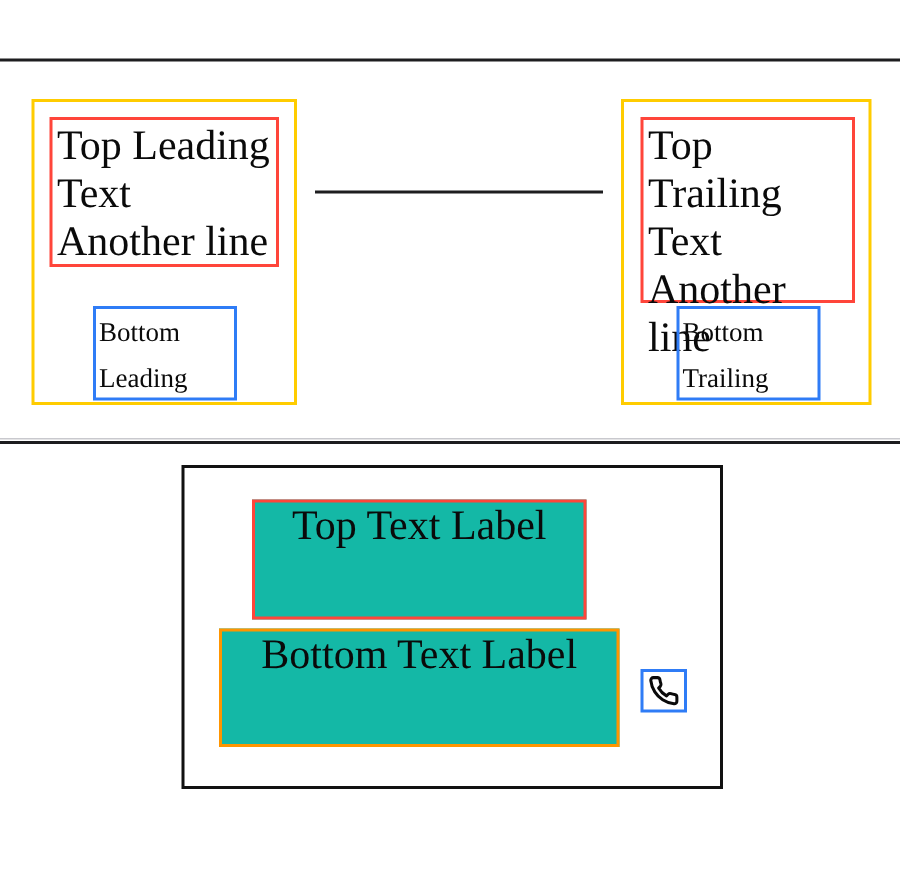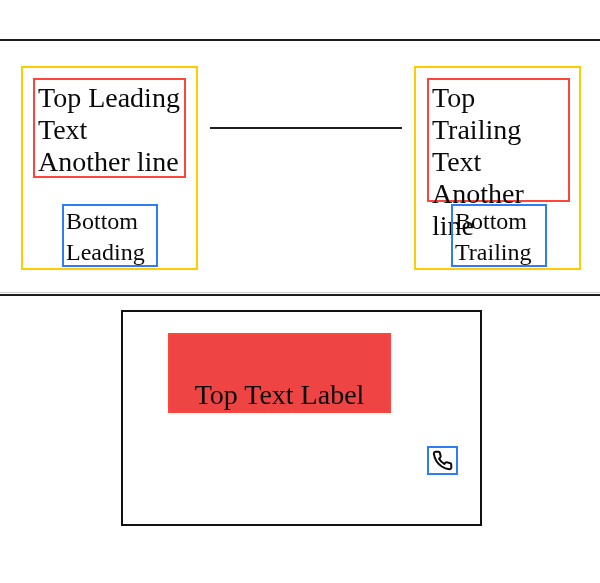--- a/index.html
+++ b/index.html
@@ -42,39 +42,39 @@
     line-height: 32px;
     white-space: pre-line;
     padding: 2px 0 0 3px;
     overflow: visible;
   }
   .title-left  { left: 33px;  top: 78px; width: 153px; height: 100px; }
   .title-right { left: 427px; top: 78px; width: 143px; height: 124px; }
 
   .caption-box {
     border: 2px solid var(--blue);
-    font-size: 24px;
+    font-size: 18px;
     line-height: 31px;
     white-space: pre-line;
     padding-left: 2px;
     overflow: visible;
   }
   .caption-left  { left: 62px;  top: 204px; width: 96px; height: 63px; }
   .caption-right { left: 451px; top: 204px; width: 96px; height: 63px; }
 
   .connector { left: 210px; top: 127px; width: 192px; height: 2px; background: var(--line); }
 
   
   .panel {
     left: 121px; top: 310px; width: 361px; height: 216px;
     border: 2px solid var(--panel_border); background: #fff;
   }
   .label-box {
-    display: flex; align-items: flex-end; justify-content: center;
-    font-size: 28px; background: #ef4444;
+    display: flex; align-items: flex-start; justify-content: center;
+    font-size: 28px; background: #14b8a6;
   }
   .label-top    { left: 168px; top: 333px; width: 223px; height: 80px; border: 2px solid var(--red); }
   .label-bottom { left: 146px; top: 419px; width: 267px; height: 79px; border: 2px solid var(--orange); }
 
   .phone-btn {
     left: 427px; top: 446px; width: 31px; height: 29px;
     border: 2px solid var(--blue); background: #fff;
     display: flex; align-items: center; justify-content: center;
     cursor: pointer;
   }
@@ -102,20 +102,23 @@
   <div class="abs title-box title-right">Top Trailing
 Text
 Another line</div>
   <div class="abs caption-box caption-right">Bottom
 Trailing</div>
 
   <div class="abs panel"></div>
   <div class="abs label-box label-top">
     <span>Top Text Label</span>
   </div>
+  <div class="abs label-box label-bottom">
+    <span>Bottom Text Label</span>
+  </div>
 
   <button class="abs phone-btn">
     <span>
       <svg width="21" height="21" viewBox="0 0 24 24" fill="none" stroke="#0A0A0A" stroke-width="2.3" stroke-linecap="round" stroke-linejoin="round">
         <path d="M22 16.92v3a2 2 0 0 1-2.18 2 19.79 19.79 0 0 1-8.63-3.07 19.5 19.5 0 0 1-6-6 19.79 19.79 0 0 1-3.07-8.67A2 2 0 0 1 4.11 2h3a2 2 0 0 1 2 1.72 12.84 12.84 0 0 0 .7 2.81 2 2 0 0 1-.45 2.11L8.09 9.91a16 16 0 0 0 6 6l1.27-1.27a2 2 0 0 1 2.11-.45 12.84 12.84 0 0 0 2.81.7A2 2 0 0 1 22 16.92z"></path>
       </svg>
     </span>
   </button>
 
 </div>

